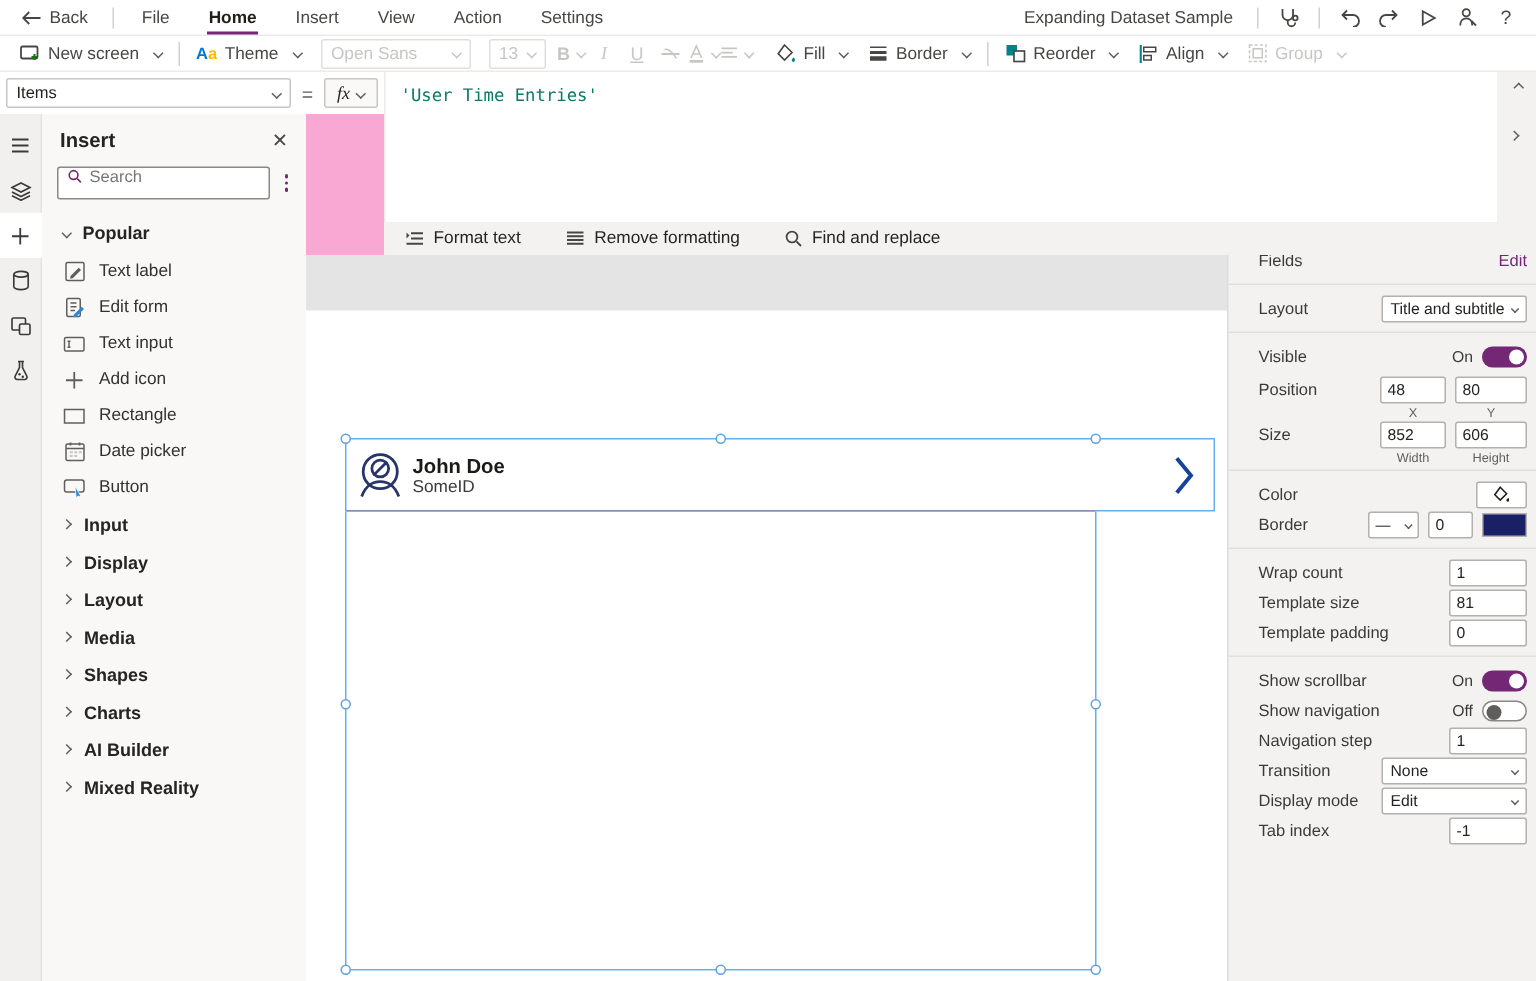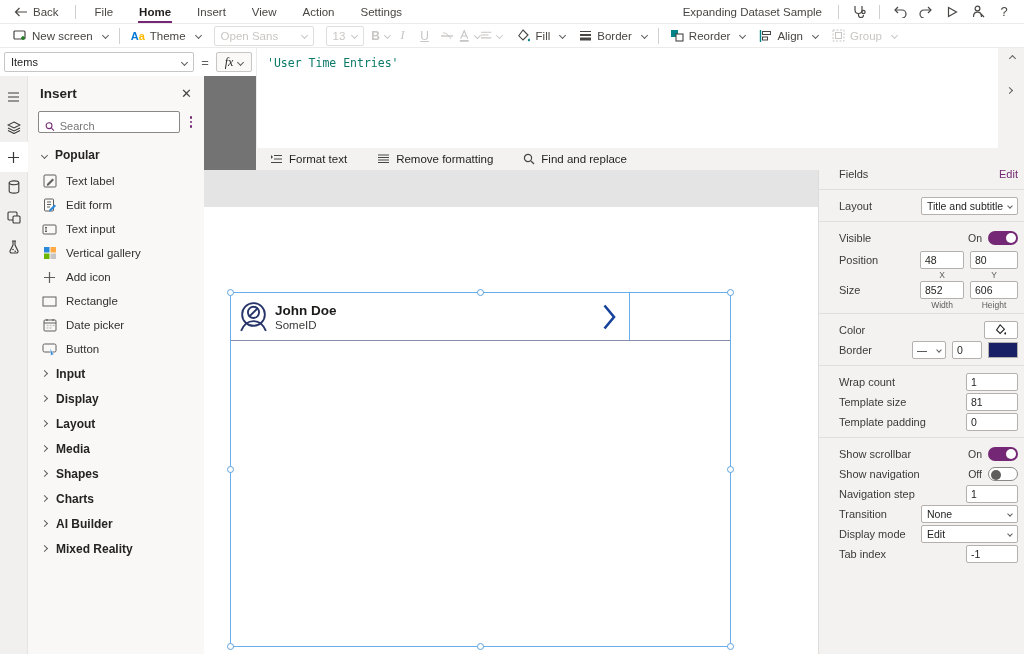--- a/index.html
+++ b/index.html
@@ -1,18 +1,18 @@
 <!DOCTYPE html>
 <html><head>
 <meta charset="utf-8">
 <style>
   * { box-sizing: border-box; margin: 0; padding: 0; }
   html,body { width:1024px; height:654px; overflow:hidden; }
   body { font-family:"Liberation Sans", sans-serif; font-size:12px; color:#323130; background:#fff; }
-  .screen { position:relative; width:1024px; height:654px; background:#737373; }
+  .screen { position:relative; width:1024px; height:654px; background:#f9a8d4; }
 
   
   .chev { display:inline-block; width:5px; height:5px; border-right:1px solid #605e5c; border-bottom:1px solid #605e5c; transform:rotate(45deg); margin-left:5px; vertical-align:2px; }
   .chev.up { transform:rotate(225deg); vertical-align:-2px; }
   .chev.right { transform:rotate(-45deg); margin-left:0; }
   .chev.dis { border-color:#c8c6c4; }
 
   
   .menubar { position:absolute; left:0; top:0; width:1024px; height:24px; display:flex; align-items:center; border-bottom:1px solid #edebe9; background:#fff; font-size:11.5px; color:#484644; }
   .menubar .back { display:flex; align-items:center; gap:5px; padding:0 10px 0 14px; cursor:pointer; }
@@ -54,34 +54,34 @@
   .rail { position:absolute; left:0; top:76px; width:28px; height:578px; background:#f1f0ef; border-right:1px solid #e6e4e2; display:flex; flex-direction:column; align-items:center; padding-top:6px; z-index:2; }
   .rail-btn { width:28px; height:30px; display:flex; align-items:center; justify-content:center; cursor:pointer; color:#3b3a39; }
   .rail-btn.active { background:#fff; }
 
   
   .insert { position:absolute; left:28px; top:76px; width:176px; height:578px; background:#f9f8f7; z-index:2; overflow:hidden; }
   .ins-head { display:flex; align-items:center; padding:10px 12px 4px 12px; }
   .ins-title { font-size:13.5px; font-weight:bold; color:#252423; }
   .ins-close { margin-left:auto; font-size:13px; color:#484644; cursor:pointer; line-height:1; }
   .ins-search-row { display:flex; align-items:center; padding:6px 8px 6px 10px; gap:6px; }
-  .ins-search { flex:1; height:22px; background:#fff; border:1px solid #8a8886; border-radius:2px; display:flex; align-items:flex-end; padding:0 6px; gap:5px; }
+  .ins-search { flex:1; height:22px; background:#fff; border:1px solid #8a8886; border-radius:2px; display:flex; align-items:flex-start; padding:0 6px; gap:5px; }
   .ins-search input { border:0; outline:0; width:100%; font-size:11px; font-family:"Liberation Sans",sans-serif; color:#323130; background:transparent; }
   .kebab { display:flex; flex-direction:column; gap:2px; padding:2px 4px; cursor:pointer; }
   .kebab i { width:2.5px; height:2.5px; border-radius:50%; background:#742774; }
   .ins-section-head { display:flex; align-items:center; gap:8px; padding:9px 12px 7px 14px; font-weight:bold; font-size:12px; color:#252423; cursor:pointer; }
   .ins-item { display:flex; align-items:center; gap:9px; padding:4.5px 12px 4.5px 14px; font-size:11.5px; color:#323130; cursor:pointer; }
   .ins-cat { display:flex; align-items:center; gap:9px; padding:5.5px 12px 5.5px 14px; font-size:12px; font-weight:bold; color:#252423; cursor:pointer; }
   .ins-icon { width:15px; height:15px; display:flex; align-items:center; justify-content:center; flex:none; }
 
   
   .canvas { position:absolute; left:204px; top:170px; width:614px; height:484px; background:#e4e4e4; z-index:1; }
   .artboard { position:absolute; left:0px; top:37px; width:614px; height:447px; background:#fff; }
   .gal-select { position:absolute; left:26px; top:85px; width:501px; height:355px; border:1px solid #69aeec; }
-  .gal-row { position:absolute; left:-1px; top:-1px; width:400px; height:49px; border:1px solid #69aeec; background:#fff; display:flex; align-items:center; }
+  .gal-row { position:absolute; left:-1px; top:-1px; width:580px; height:49px; border:1px solid #69aeec; background:#fff; display:flex; align-items:center; }
   .gal-sep { position:absolute; left:0; top:47px; width:499px; height:1px; background:#8a8cae; }
   .gal-avatar { margin-left:9px; flex:none; }
   .gal-texts { margin-left:8px; display:flex; flex-direction:column; gap:1px; }
   .gal-title { font-size:13.5px; font-weight:bold; color:#1b1a19; }
   .gal-sub { font-size:11.5px; color:#3b3a39; }
   .gal-chev { margin-left:auto; margin-right:13px; }
   .handle { position:absolute; width:7px; height:7px; border-radius:50%; background:#fff; border:1px solid #5ea2dd; }
 
   
   .props { position:absolute; left:818px; top:148px; width:218px; height:506px; background:#f3f2f1; border-left:1px solid #dedcda; z-index:3; font-size:11px; color:#323130; }
@@ -406,31 +406,20 @@
       <span class="ins-icon">
           <svg width="15" height="11" viewBox="0 0 15 11">
             <rect x="1" y="1" width="13" height="9" rx="1" stroke="#605e5c" stroke-width="1" fill="none"></rect>
             <path d="M4 3.5v4 M3 3.5h2 M3 7.5h2" stroke="#605e5c" stroke-width="1"></path>
           </svg>
         </span>
       <span>Text input</span>
     </div>
     <div class="ins-item">
       <span class="ins-icon">
-          <svg width="14" height="14" viewBox="0 0 14 14">
-            <rect x="1" y="1" width="5.5" height="5.5" fill="#2b88d8"></rect>
-            <rect x="7.5" y="1" width="5.5" height="5.5" fill="#ffaa44"></rect>
-            <rect x="1" y="7.5" width="5.5" height="5.5" fill="#6bb700"></rect>
-            <rect x="7.5" y="7.5" width="5.5" height="5.5" fill="#c8c6c4"></rect>
-          </svg>
-        </span>
-      <span>Vertical gallery</span>
-    </div>
-    <div class="ins-item">
-      <span class="ins-icon">
           <svg width="13" height="13" viewBox="0 0 13 13">
             <path d="M6.5 1v11 M1 6.5h11" stroke="#605e5c" stroke-width="1.2"></path>
           </svg>
         </span>
       <span>Add icon</span>
     </div>
     <div class="ins-item">
       <span class="ins-icon">
           <svg width="15" height="11" viewBox="0 0 15 11">
             <rect x="1" y="1" width="13" height="9" stroke="#605e5c" stroke-width="1" fill="none"></rect>

